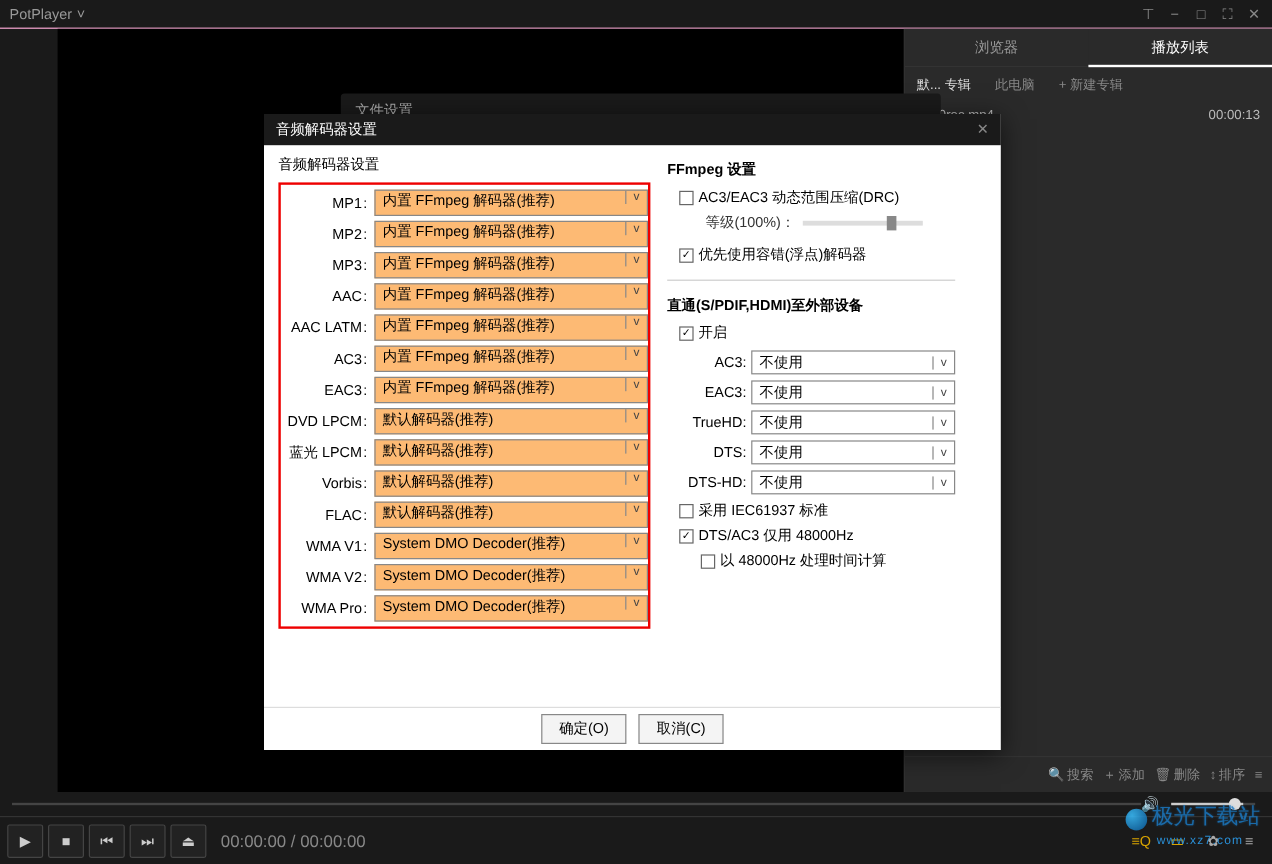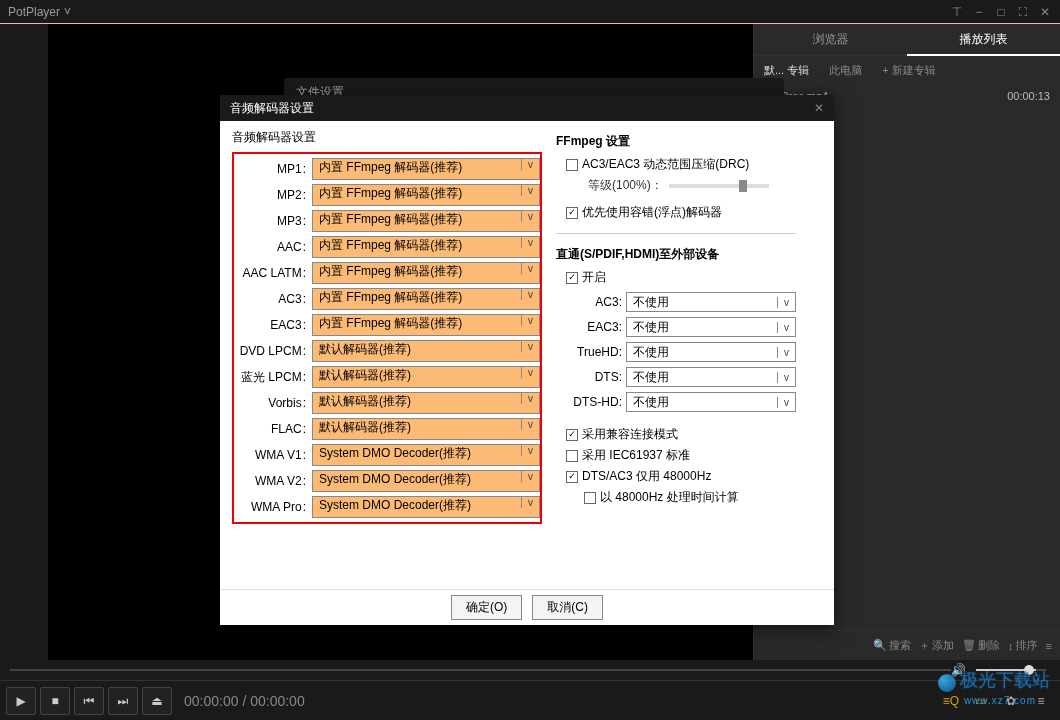--- a/index.html
+++ b/index.html
@@ -340,24 +340,20 @@
           </div>
           <div class="pass-row">
             <div class="pass-label">DTS-HD</div>
             <div class="pass-combo">
               <span>不使用</span>
               <div class="combo-arrow">v</div>
             </div>
           </div>
         </div>
 
-      <div class="chk-row" style="margin-top:14px">
-          <span class="chk checked"></span>
-          <span>采用兼容连接模式</span>
-        </div>
       <div class="chk-row">
           <span class="chk"></span>
           <span>采用 IEC61937 标准</span>
         </div>
       <div class="chk-row">
           <span class="chk checked"></span>
           <span>DTS/AC3 仅用 48000Hz</span>
         </div>
       <div class="chk-row" style="margin-left:28px">
           <span class="chk"></span>

